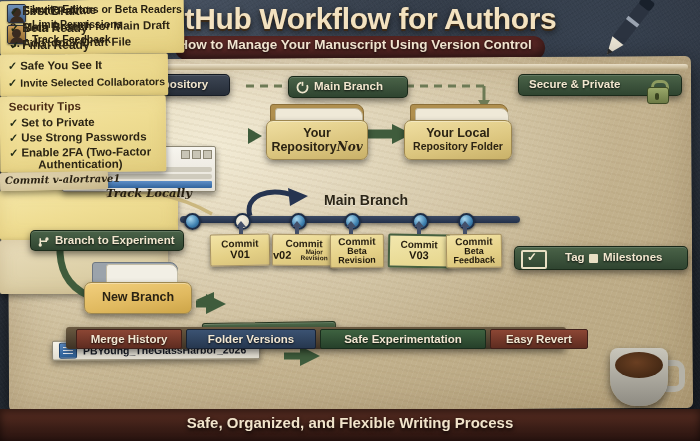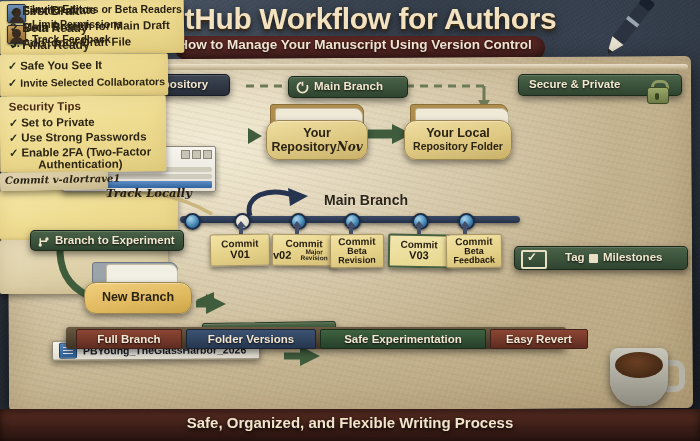--- a/index.html
+++ b/index.html
@@ -107,21 +107,21 @@
   .paper-note{
     background:linear-gradient(168deg,#e9ddbc 0%,#ddd0a8 55%,#cfc095 100%);
     box-shadow:0 3px 6px rgba(0,0,0,.4), inset 0 0 16px rgba(150,125,75,.25);
     border-radius:2px;
   }
 
   
   .folder{position:absolute;}
   .fold-back{position:absolute;border-radius:3px 8px 3px 3px;}
   .fold-front{
-    position:absolute;left:0;bottom:0;border-radius:12px;
+    position:absolute;left:0;bottom:0;border-radius:7px;
     background:linear-gradient(170deg,#f0dfa2,#dcc67f 60%,#c9b169);
     box-shadow:0 3px 6px rgba(0,0,0,.45), inset 0 1px 0 rgba(255,255,255,.35);
     border:1px solid #9d8750;
   }
   .fold-label{
     position:absolute;left:0;width:100%;text-align:center;
     font-size:11px;font-weight:bold;color:#2b2313;line-height:1.15;
   }
   .fold-label .big{font-size:12.5px;}
   .hand{font-family:"DejaVu Serif", serif;font-style:italic;font-weight:bold;}
@@ -550,21 +550,21 @@
     </div>
 
     <div class="mug">
       <div class="handle"></div>
       <div class="cup"></div>
       <div class="inner"></div>
     </div>
 
     <div class="tagrow">
       <div class="tagstrip" style="width:500px;"></div>
-      <div class="tag red" style="left:62px;width:104px;">Full Branch</div>
+      <div class="tag red" style="left:62px;width:104px;">Merge History</div>
       <div class="tag blue" style="left:172px;width:128px;">Folder Versions</div>
       <div class="tag green" style="left:306px;width:164px;">Safe Experimentation</div>
       <div class="tag red" style="left:476px;width:96px;">Easy Revert</div>
     </div>
 
   </div>
 
   <div class="footer-plate"></div>
   <div class="footer-text">Safe, Organized, and Flexible Writing Process</div>
 

